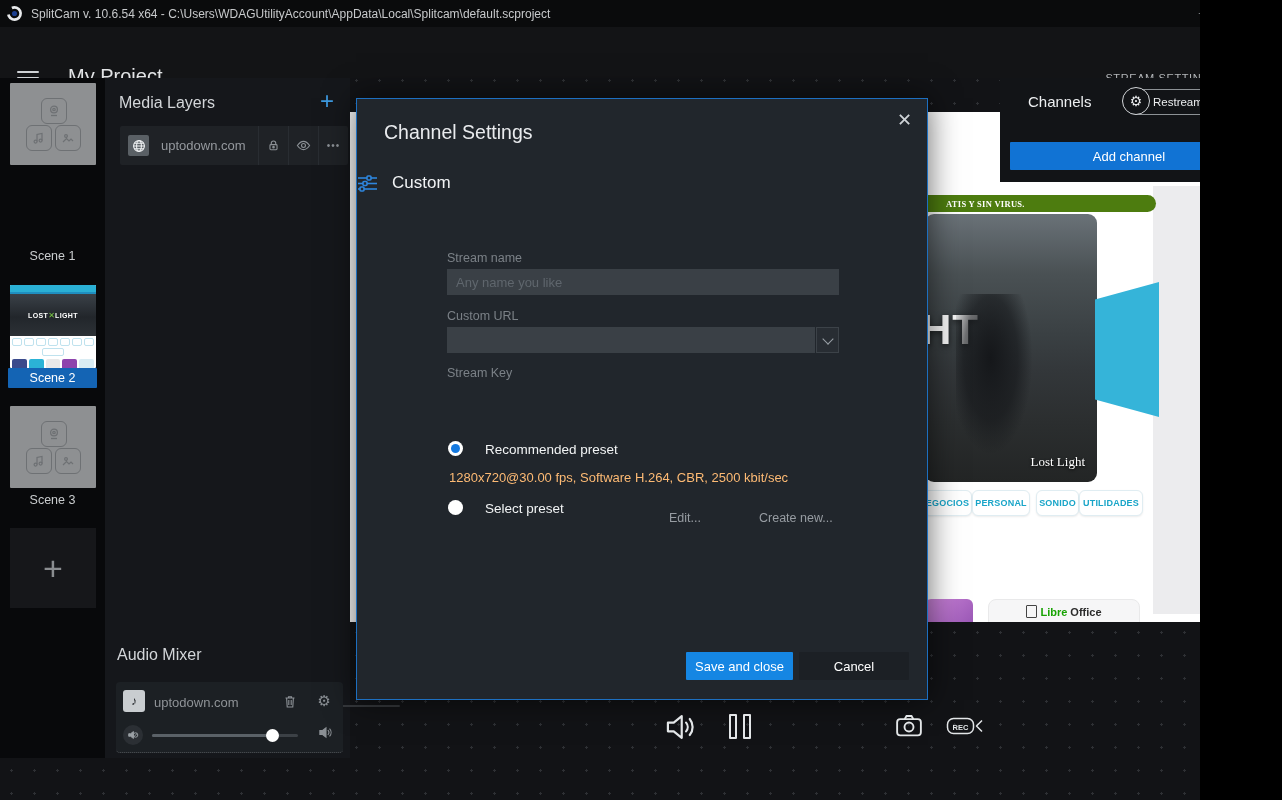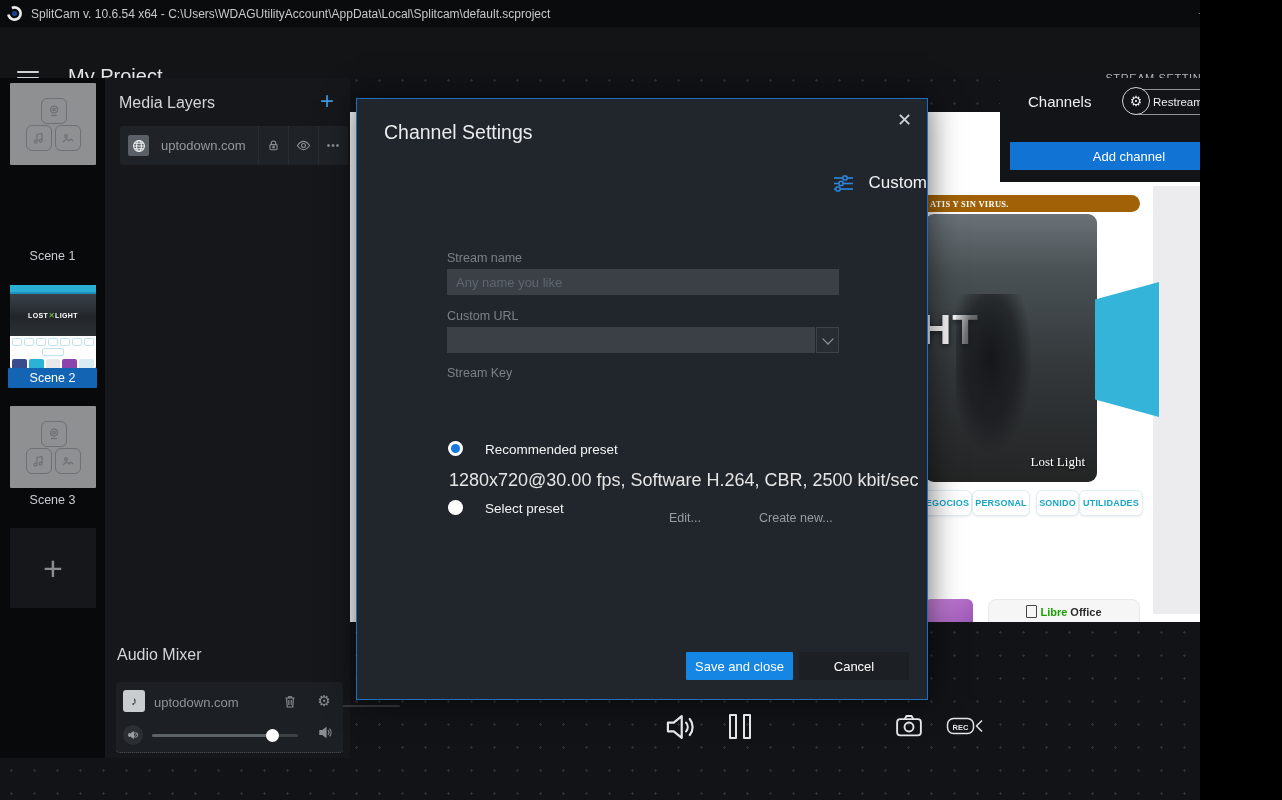--- a/index.html
+++ b/index.html
@@ -55,21 +55,21 @@
   .mxicon{position:absolute;left:7px;top:8px;width:22px;height:22px;background:#c9cdd0;border-radius:3px;display:flex;align-items:center;justify-content:center;color:#24282c;font-size:12px;font-weight:bold;}
   .mxname{position:absolute;left:38px;top:13px;font-size:13px;color:#8f9397;}
   .mxbtn{position:absolute;top:12px;color:#8b9095;}
   .mutebtn{position:absolute;left:7px;top:43px;width:20px;height:20px;border-radius:50%;background:#2b2f34;display:flex;align-items:center;justify-content:center;color:#8b9095;font-size:10px;}
   .slider{position:absolute;left:36px;top:52px;width:146px;height:3px;background:#3c4146;border-radius:2px;}
   .slider .fill{position:absolute;left:0;top:0;height:3px;background:#5a6167;border-radius:2px;}
   .slider .knob{position:absolute;top:-5px;width:13px;height:13px;background:#fff;border-radius:50%;}
   
   .webpage{left:350px;top:112px;width:889px;height:510px;background:#ffffff;overflow:hidden;z-index:1;}
   .graycol{position:absolute;left:803px;top:74px;width:86px;height:428px;background:#ececee;}
-  .banner{position:absolute;left:420px;top:83px;width:370px;height:17px;background:#a16207;border-radius:0 9px 9px 0;}
+  .banner{position:absolute;left:436px;top:83px;width:370px;height:17px;background:#4d7c0f;border-radius:0 9px 9px 0;}
   .banner span{position:absolute;left:160px;top:4px;color:#fff;font-size:8.5px;font-weight:bold;font-family:"Liberation Serif",serif;letter-spacing:.3px;}
   .gamecard{position:absolute;left:575px;top:102px;width:172px;height:268px;border-radius:9px;overflow:hidden;
      background:linear-gradient(180deg,#6a7278 0%,#4a5154 22%,#3a4043 45%,#33373a 58%,#2b2e2f 78%,#232525 100%);}
   .gamecard:after{content:"";position:absolute;left:18%;top:30%;width:45%;height:60%;background:radial-gradient(ellipse at 45% 40%,#15171a 0%,rgba(20,22,25,.6) 45%,transparent 70%);}
   .gamefrag{position:absolute;left:-4px;top:92px;font-size:42px;font-weight:bold;color:#f3f3f3;font-family:"Liberation Sans",sans-serif;letter-spacing:1px;text-shadow:0 2px 6px rgba(0,0,0,.6);}
   .gamecap{position:absolute;right:12px;bottom:12px;font-size:13px;font-weight:normal;color:#fff;font-family:"Liberation Serif",serif;text-shadow:0 1px 3px #000;z-index:2;}
   .ribbon{position:absolute;left:745px;top:170px;width:64px;height:135px;background:#35b4d9;clip-path:polygon(0 13%,100% 0,100% 100%,0 87%);}
   .pill{position:absolute;top:378px;height:24px;background:#fff;border:1px solid #e0edf2;border-radius:6px;box-shadow:0 1px 2px rgba(0,0,0,.08);color:#19a5c8;font-size:9px;font-weight:bold;display:flex;align-items:center;justify-content:center;letter-spacing:.2px;}
   .purpletile{position:absolute;left:575px;top:487px;width:48px;height:23px;border-radius:6px 6px 0 0;background:linear-gradient(135deg,#cd85da,#9b59b6);}
   .librecard{position:absolute;left:638px;top:487px;width:150px;height:23px;border-radius:8px 8px 0 0;background:#f6f6f7;border:1px solid #e9e9ea;display:flex;align-items:center;justify-content:center;gap:3px;font-size:11px;}
@@ -85,33 +85,33 @@
   .chtitle{position:absolute;left:28px;top:15px;font-size:15px;color:#edeff1;}
   .restream{position:absolute;left:124px;top:11px;height:24px;border:1px solid #8d9296;border-radius:13px;display:flex;align-items:center;padding:0 11px 0 28px;color:#eceef0;font-size:11.5px;}
   .restreamgear{position:absolute;left:-3px;top:-3px;width:26px;height:26px;border:1.4px solid #d3d6d9;border-radius:50%;background:#121417;display:flex;align-items:center;justify-content:center;color:#e8eaec;font-size:14px;}
   .helpdot{position:absolute;left:214px;top:15px;width:15px;height:15px;border-radius:50%;background:#54585c;color:#17191c;font-size:10px;font-weight:bold;display:flex;align-items:center;justify-content:center;}
   .chclose{position:absolute;left:238px;top:8px;font-size:15px;color:#dfe2e4;}
   .addchannel{position:absolute;left:10px;top:64px;width:238px;height:28px;background:#1173d4;color:#fff;font-size:13px;display:flex;align-items:center;justify-content:center;border-radius:1px;}
   
   .modal{left:356px;top:98px;width:572px;height:602px;background:#21262c;border:1px solid #1d6fc0;box-sizing:border-box;z-index:3;box-shadow:0 0 30px rgba(0,0,0,.6);}
   .mclose{position:absolute;right:15px;top:10px;font-size:18px;font-weight:300;color:#cfd3d7;}
   .mtitle{position:absolute;left:27px;top:22px;font-size:19.5px;color:#e9ebee;font-weight:400;}
-  .customrow{position:absolute;left:0;right:0;top:74px;display:flex;align-items:center;justify-content:flex-end;gap:14px;}
+  .customrow{position:absolute;left:0;right:0;top:74px;display:flex;align-items:center;justify-content:flex-start;gap:14px;}
   .customrow .clabel{font-size:17px;color:#f0f2f4;}
   .flabel{position:absolute;left:90px;font-size:12.5px;color:#7b8187;}
   .finput{position:absolute;left:90px;width:392px;height:26px;background:#3a4046;border:none;box-sizing:border-box;color:#c6cacd;font-size:13px;padding:0 9px;font-family:inherit;outline:none;}
   .finput::placeholder{color:#5f666d;}
   .finput.keyed{background:#3d434a;border:1px solid #596067;}
   .finput.keyed::placeholder{color:#6d747c;}
   .urlinput{width:368px;}
   .dropbtn{position:absolute;left:459px;width:23px;height:26px;background:#282d33;border:1px solid #3c4248;box-sizing:border-box;display:flex;align-items:center;justify-content:center;}
   .radio{position:absolute;left:91px;width:15px;height:15px;border-radius:50%;background:#fff;}
   .radio .dot{position:absolute;left:3px;top:3px;width:9px;height:9px;border-radius:50%;background:#1479e0;}
   .rlabel{position:absolute;left:128px;font-size:13.5px;color:#f2f4f5;}
-  .pdesc{position:absolute;left:92px;font-size:18px;color:#e5e5e5;}
+  .pdesc{position:absolute;left:92px;font-size:13px;color:#fdba74;}
   .plink{position:absolute;font-size:12.5px;color:#979ca2;}
   .pselect{position:absolute;left:90px;top:430px;width:392px;height:27px;background:#3a4046;display:flex;align-items:center;box-sizing:border-box;}
   .pselect span{flex:1;font-size:13px;color:#7b8187;padding-left:9px;}
   .pselect .sarr{width:30px;display:flex;align-items:center;justify-content:center;border-left:1px solid #31373d;height:27px;}
   .mbtn{position:absolute;top:553px;height:28px;display:flex;align-items:center;justify-content:center;font-size:13px;color:#fff;border-radius:1px;}
   .savebtn{left:329px;width:107px;background:#1586e3;}
   .cancelbtn{left:442px;width:110px;background:#1c2025;}
   
   .bicon{z-index:4;color:#e3e6e8;}
   .golive{left:781px;top:688px;width:86px;height:86px;border-radius:50%;background:#1080e8;z-index:4;display:flex;flex-direction:column;align-items:center;justify-content:center;gap:3px;}

